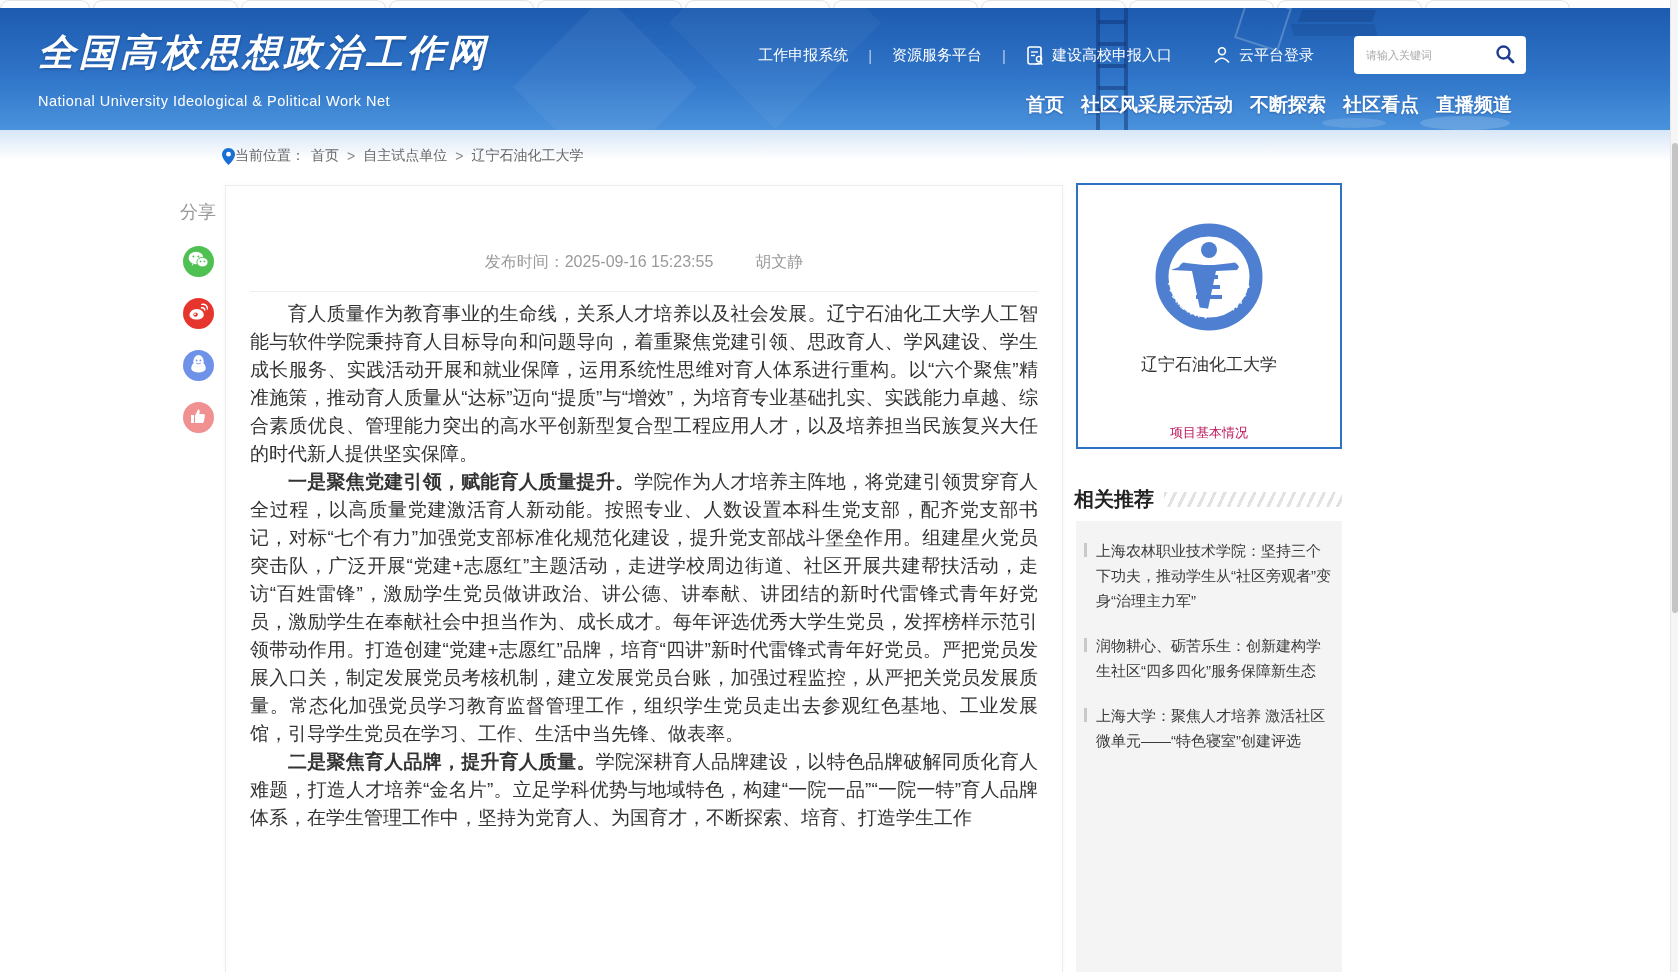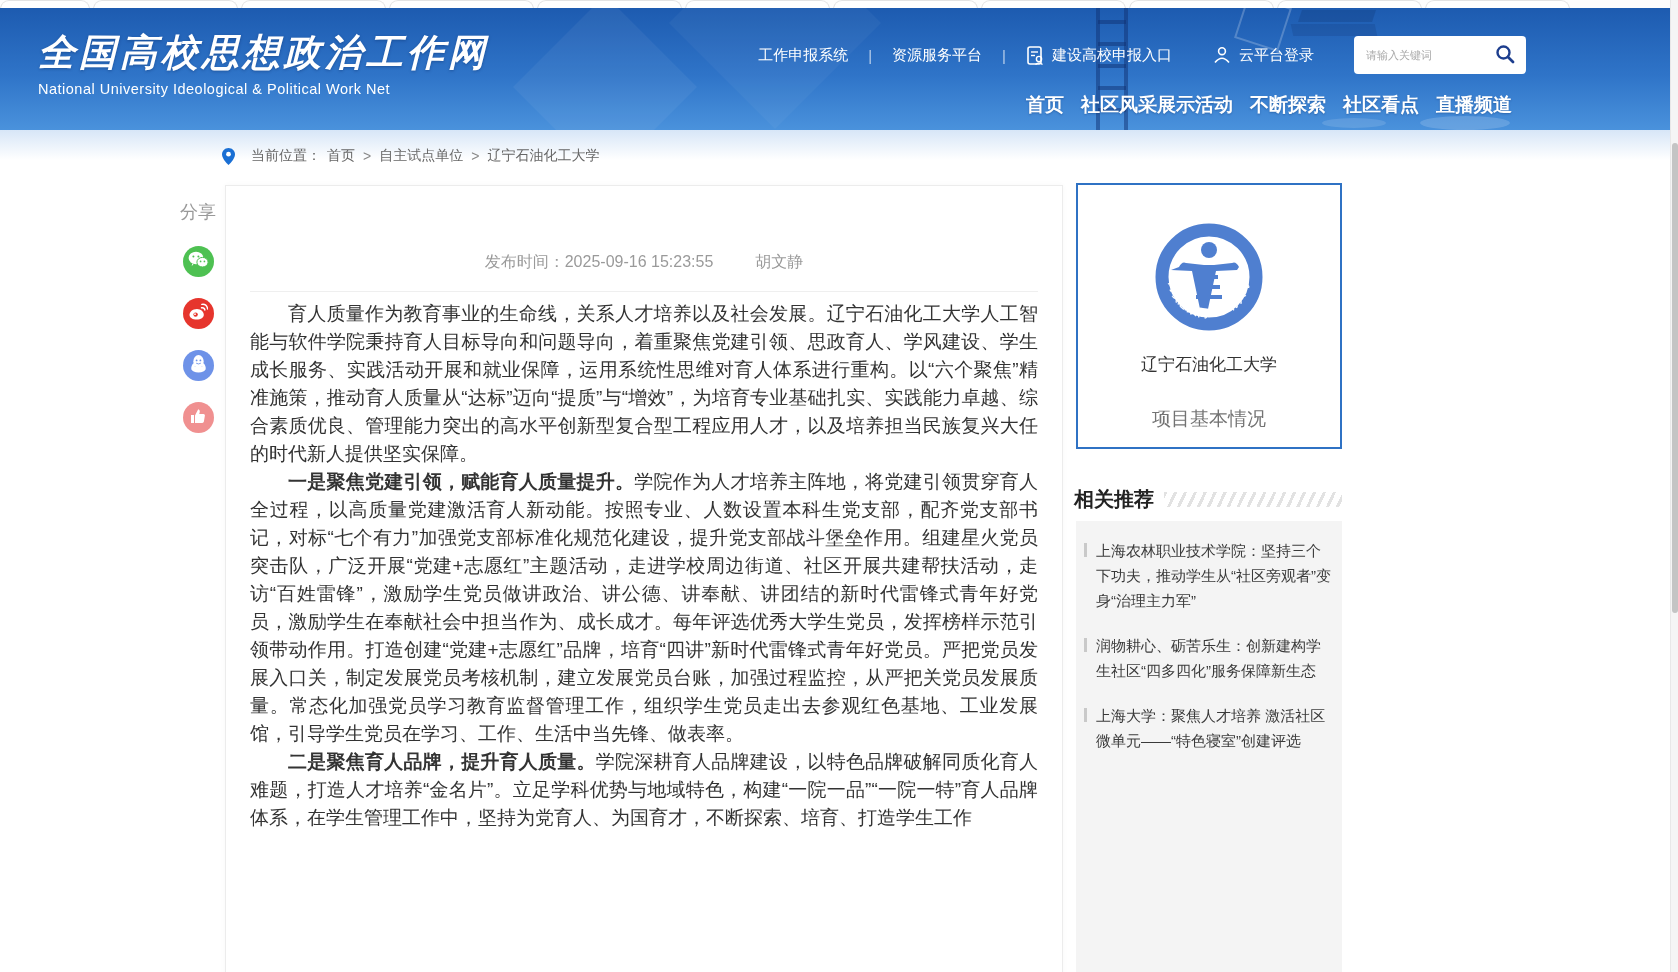--- a/index.html
+++ b/index.html
@@ -26,21 +26,21 @@
   .fig2 { left:1342px; top:60px; width:20px; height:54px; }
   .shadow1 { left:1420px; top:108px; width:90px; height:14px; border-radius:50%; background:rgba(255,255,255,.16); }
   .shadow2 { left:1322px; top:110px; width:64px; height:10px; border-radius:50%; background:rgba(255,255,255,.13); }
 
   .ladder { left:1088px; top:0; }
 
   .logo { position:absolute; left:38px; top:20px; color:#fff; cursor:pointer; }
   .logo-title { font-size:37px; font-weight:700; letter-spacing:4px;
     font-family:"Liberation Serif","DejaVu Serif",serif; font-style:italic;
     text-shadow:0 1px 3px rgba(0,30,80,.35); white-space:nowrap; }
-  .logo-sub { font-size:14.5px; letter-spacing:.5px; margin-top:3px; white-space:nowrap; }
+  .logo-sub { font-size:14.5px; letter-spacing:.5px; margin-top:15px; white-space:nowrap; }
 
   .util { position:absolute; top:28px; right:152px; height:38px; display:flex; align-items:center; color:#fff; font-size:15px; }
   .util a { color:#fff; text-decoration:none; white-space:nowrap; cursor:pointer; display:flex; align-items:center; }
   .u-div { margin:0 20px; color:rgba(255,255,255,.65); }
   .u-gap { width:40px; }
   .u-ic { display:inline-flex; margin-right:7px; }
   .search { margin-left:40px; width:172px; height:38px; background:#fff; border-radius:4px;
     display:flex; align-items:center; padding:0 8px 0 12px; }
   .search input { flex:1; border:none; outline:none; font-size:11px; color:#333; min-width:0;
     font-family:inherit; }
@@ -51,21 +51,21 @@
   .mainnav a { color:#fff; font-size:19px; font-weight:700; text-decoration:none; white-space:nowrap;
     text-shadow:0 1px 2px rgba(0,40,100,.35); cursor:pointer; }
 
   
   .crumb-fade { position:absolute; left:0; top:130px; width:100%; height:30px;
     background:linear-gradient(180deg,#d7e6f7 0%, #ffffff 100%); }
   .crumb { position:absolute; left:222px; top:147px; display:flex; align-items:center;
     font-size:14px; color:#666; }
   .crumb a { color:#666; text-decoration:none; cursor:pointer; }
   .crumb .sep { margin:0 8px; color:#888; }
-  .crumb .lbl { margin-left:16px; margin-right:6px; }
+  .crumb .lbl { margin-left:0; margin-right:6px; }
 
   
   .share { position:absolute; left:180px; top:200px; width:36px; text-align:center; }
   .share .lbl { color:#999; font-size:18px; margin-bottom:22px; }
   .share .btn { width:31px; height:31px; border-radius:50%; margin:0 auto 21px auto;
     display:flex; align-items:center; justify-content:center; cursor:pointer; }
   .s-wechat { background:#4ec152; }
   .s-weibo  { background:#e6352d; }
   .s-qq     { background:#6e92e8; }
   .s-like   { background:#f09090; }
@@ -81,21 +81,21 @@
   .a-meta .author { margin-left:42px; }
   .a-body { margin-top:8px; }
   .a-body p { font-size:19px; line-height:28px; color:#333; text-align:justify; text-indent:2em; }
   .a-body b { font-weight:700; }
 
   
   .school { position:absolute; left:1076px; top:183px; width:266px; height:266px;
     background:#fff; border:2px solid #2f72c4; text-align:center; }
   .school svg { margin-top:36px; }
   .school .name { margin-top:16px; font-size:17px; color:#333; cursor:pointer; }
-  .school .link { display:inline-block; margin-top:30px; font-size:19px; color:#737373;
+  .school .link { display:inline-block; margin-top:48px; font-size:13px; color:#be185d;
     text-decoration:none; cursor:pointer; }
 
   .rel-head { position:absolute; left:1074px; top:486px; width:268px; display:flex; align-items:center; }
   .rel-head .t { font-size:20px; font-weight:700; color:#222; white-space:nowrap; }
   .rel-head .hatch { flex:1; height:15px; margin-left:10px;
     background:repeating-linear-gradient(115deg,#e2e2e2 0 3px, transparent 3px 9px); }
 
   .rel-list { position:absolute; left:1076px; top:521px; width:266px; height:451px;
     background:#f4f4f4; padding:17px 10px 0 8px; overflow:hidden; }
   .rel-list ul { list-style:none; }

